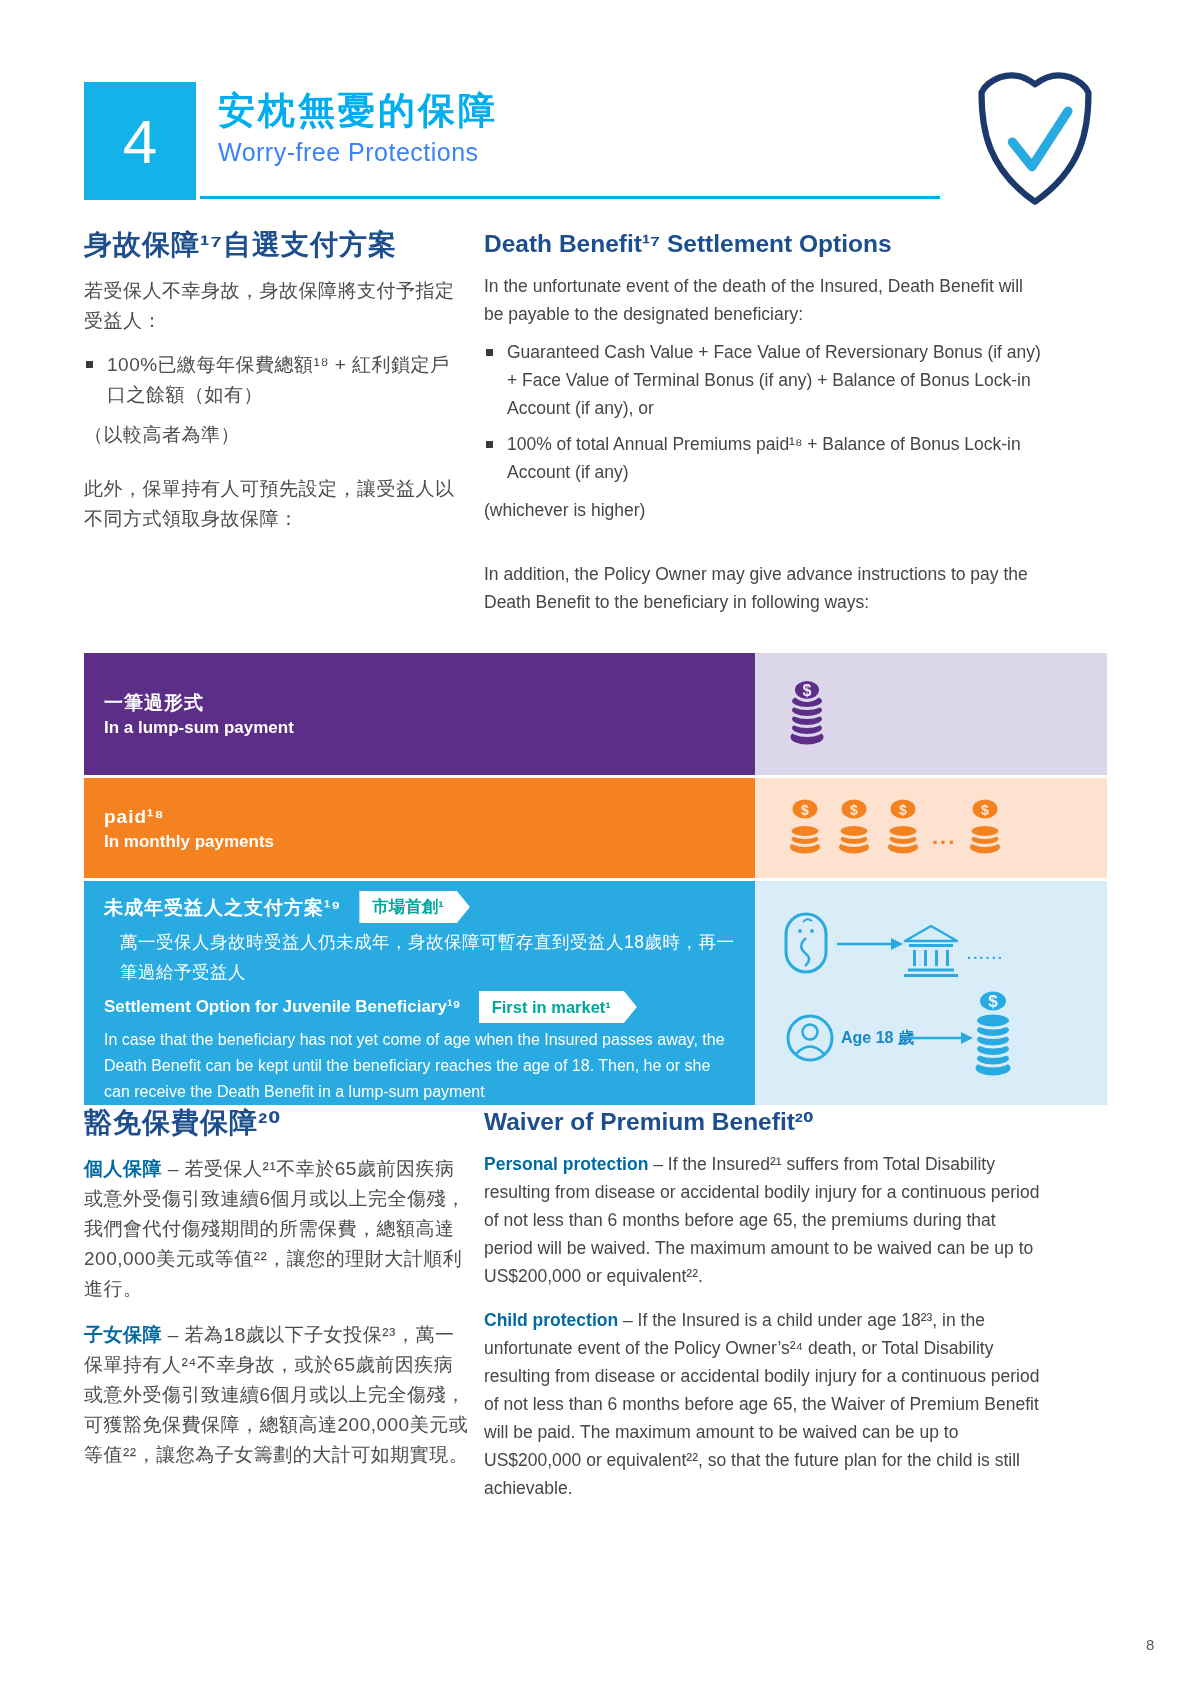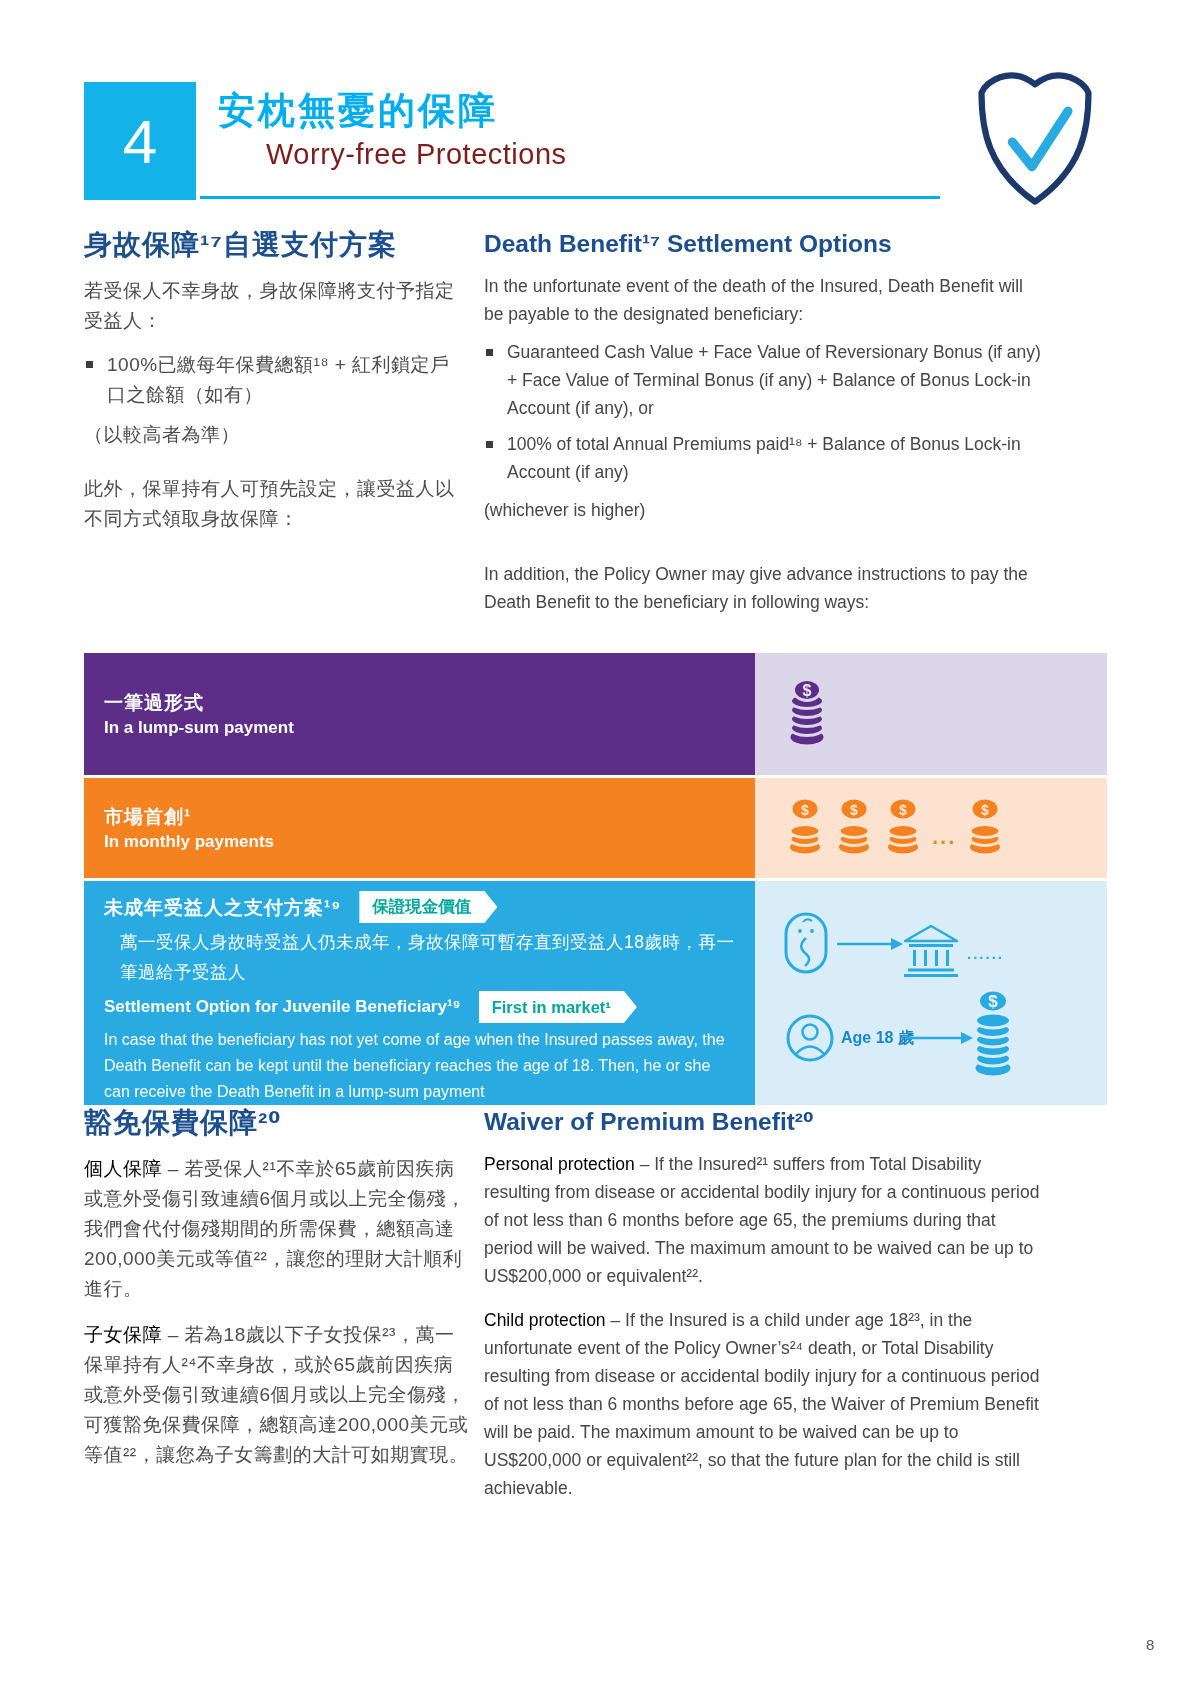--- a/index.html
+++ b/index.html
@@ -3,21 +3,21 @@
 <meta charset="utf-8">
 <style>
   html,body{margin:0;padding:0;background:#ffffff;}
   body{font-family:"Liberation Sans","DejaVu Sans",sans-serif;color:#454547;}
   .page{position:relative;width:1191px;height:1684px;background:#fff;overflow:hidden;}
 
   
   .num-box{position:absolute;left:84px;top:82px;width:112px;height:118px;background:#13b2e8;
            display:flex;align-items:center;justify-content:center;color:#fff;font-size:62px;font-weight:400;}
   .title-zh{position:absolute;left:218px;top:86px;font-size:37px;font-weight:bold;color:#00aeef;letter-spacing:3px;}
-  .title-en{position:absolute;left:218px;top:138px;font-size:29px;font-weight:400;color:#7f1d1d;letter-spacing:0.5px;margin-left:48px;}
+  .title-en{position:absolute;left:218px;top:138px;font-size:25px;font-weight:400;color:#3b82f6;letter-spacing:0.5px;}
   .title-rule{position:absolute;left:200px;top:196px;width:740px;height:2.5px;background:#00aeef;}
   .shield{position:absolute;left:963px;top:68px;}
 
   
   .cols{position:absolute;left:84px;width:1023px;display:grid;grid-template-columns:385px 560px;column-gap:15px;}
   .sec-top{top:230px;}
   .sec-waiver{top:1108px;}
   h2{margin:0;color:#1d4f8f;}
   .h-zh{font-size:28px;font-weight:bold;letter-spacing:1px;margin-bottom:16px;}
   .h-en{font-size:24.5px;font-weight:600;margin-bottom:14px;}
@@ -25,21 +25,21 @@
   .en-body{font-size:17.5px;line-height:28px;color:#464648;}
   .p-intro-zh{margin:0 0 14px 0;}
   .p-intro-en{margin:0 0 10px 0;}
   .blist{list-style:none;margin:0;padding:0;}
   .b{display:flex;margin-bottom:8px;}
   .sq{flex:0 0 auto;width:7px;height:7px;background:#3a3a3c;margin:11px 14px 0 2px;}
   .note{margin-top:10px;}
   .addition-zh{margin-top:24px;}
   .addition-en{margin-top:36px;}
   .wp{margin:0 0 16px 0;}
-  .lead{font-weight:normal;color:#000000;}
+  .lead{font-weight:bold;color:#0369a1;}
 
   
   .options{position:absolute;left:84px;top:653px;width:1023px;}
   .orow{display:grid;grid-template-columns:671px 1fr;margin-bottom:3px;}
   .orow .left{display:flex;flex-direction:column;justify-content:center;padding-left:20px;color:#fff;}
   .orow .right{position:relative;display:flex;align-items:center;}
   .row-lump{height:122px;}
   .row-lump .left{background:#5c2e87;}
   .row-lump .right{background:#dcd6ea;padding-left:30px;}
   .row-month{height:100px;}
@@ -131,21 +131,21 @@
             <ellipse cx="22" cy="23" rx="16.5" ry="7.5" fill="#5c2e87" stroke="#dcd6ea" stroke-width="3"></ellipse>
             <ellipse cx="22" cy="12" rx="13.5" ry="10.5" fill="#5c2e87" stroke="#dcd6ea" stroke-width="3"></ellipse>
             <text x="22" y="18" text-anchor="middle" font-size="16" font-weight="bold" fill="#ede9f5">$</text>
           </svg>
         </span>
       </div>
     </div>
 
     <div class="orow row-month">
       <div class="left">
-        <div class="opt-t-zh">市場首創¹</div>
+        <div class="opt-t-zh">paid¹⁸</div>
         <div class="opt-t-en">In monthly payments</div>
       </div>
       <div class="right">
         <span>
           <svg width="40" height="58" viewBox="0 0 40 58">
             <ellipse cx="20" cy="50" rx="15" ry="6.5" fill="#f58220"></ellipse>
             <ellipse cx="20" cy="42" rx="15" ry="6.5" fill="#f58220" stroke="#fde3cf" stroke-width="3"></ellipse>
             <ellipse cx="20" cy="34" rx="15" ry="6.5" fill="#f58220" stroke="#fde3cf" stroke-width="3"></ellipse>
             <ellipse cx="20" cy="12" rx="12.5" ry="9.5" fill="#f58220"></ellipse>
             <text x="20" y="18" text-anchor="middle" font-size="14" font-weight="bold" fill="#fdeadb">$</text>
@@ -179,21 +179,21 @@
             <text x="20" y="18" text-anchor="middle" font-size="14" font-weight="bold" fill="#fdeadb">$</text>
           </svg>
         </span>
       </div>
     </div>
 
     <div class="orow row-juv">
       <div class="left">
         <div class="juv-line">
           <span class="opt-t-zh">未成年受益人之支付方案¹⁹</span>
-          <span class="badge">保證現金價值</span>
+          <span class="badge">市場首創¹</span>
         </div>
         <div class="juv-desc-zh">萬一受保人身故時受益人仍未成年，身故保障可暫存直到受益人18歲時，再一筆過給予受益人</div>
         <div class="juv-line mt4">
           <span class="opt-t-en">Settlement Option for Juvenile Beneficiary¹⁹</span>
           <span class="badge">First in market¹</span>
         </div>
         <div class="juv-desc-en">In case that the beneficiary has not yet come of age when the Insured passes away, the Death Benefit can be kept until the beneficiary reaches the age of 18. Then, he or she can receive the Death Benefit in a lump-sum payment</div>
       </div>
       <div class="right">
         <span class="abs" style="left:28px;top:30px;">

